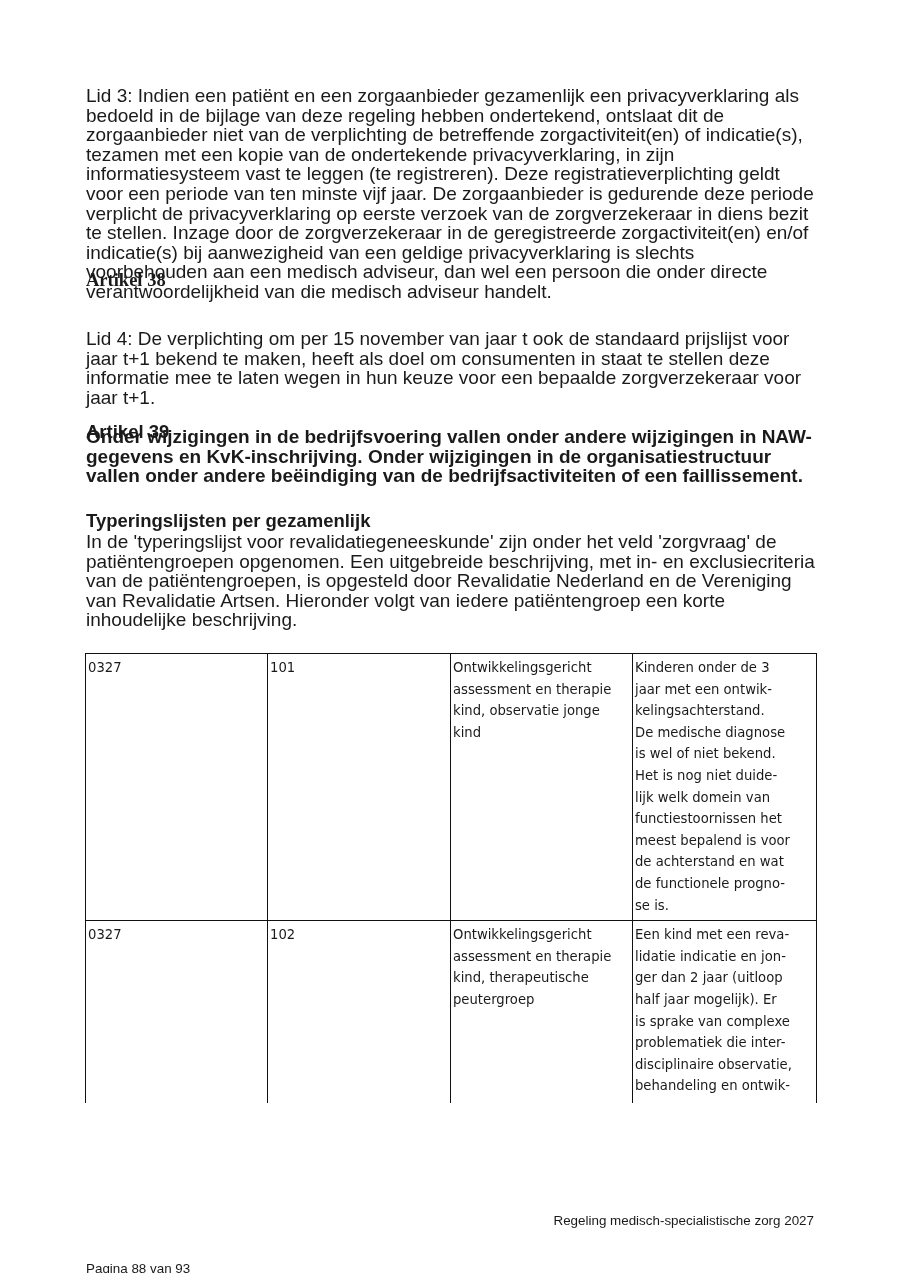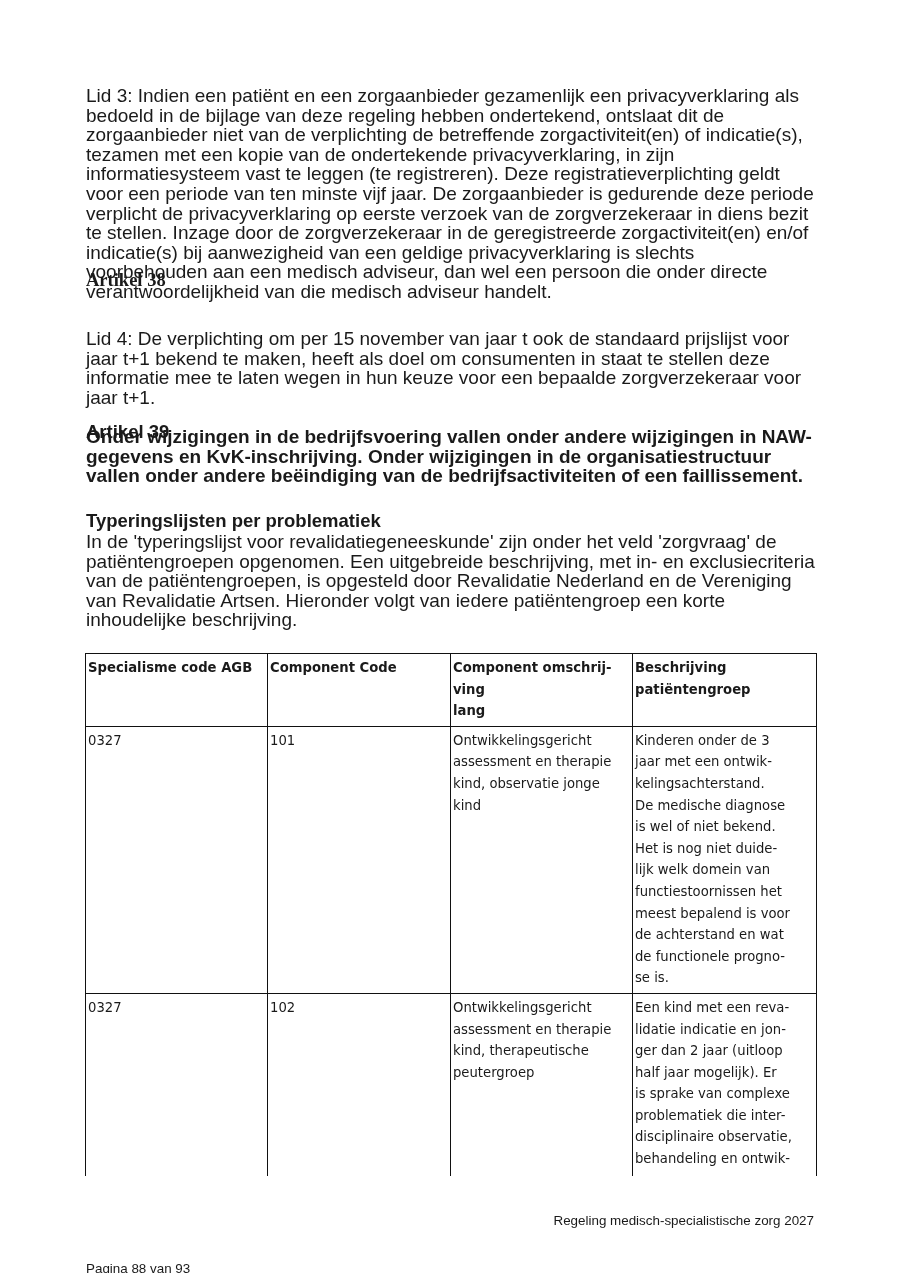--- a/index.html
+++ b/index.html
@@ -34,41 +34,32 @@
 
 <div class="page">
   <p class="para block-lid3">Lid 3: Indien een patiënt en een zorgaanbieder gezamenlijk een privacyverklaring als bedoeld in de bijlage van deze regeling hebben ondertekend, ontslaat dit de zorgaanbieder niet van de verplichting de betreffende zorgactiviteit(en) of indicatie(s), tezamen met een kopie van de ondertekende privacyverklaring, in zijn informatiesysteem vast te leggen (te registreren). Deze registratieverplichting geldt voor een periode van ten minste vijf jaar. De zorgaanbieder is gedurende deze periode verplicht de privacyverklaring op eerste verzoek van de zorgverzekeraar in diens bezit te stellen. Inzage door de zorgverzekeraar in de geregistreerde zorgactiviteit(en) en/of indicatie(s) bij aanwezigheid van een geldige privacyverklaring is slechts voorbehouden aan een medisch adviseur, dan wel een persoon die onder directe verantwoordelijkheid van die medisch adviseur handelt.</p>
 
   <h2 class="h2 art38-title">Artikel 38</h2>
   <p class="para art38-text">Lid 4: De verplichting om per 15 november van jaar t ook de standaard prijslijst voor jaar t+1 bekend te maken, heeft als doel om consumenten in staat te stellen deze informatie mee te laten wegen in hun keuze voor een bepaalde zorgverzekeraar voor jaar t+1.</p>
 
   <h2 class="h2 art39-title">Artikel 39</h2>
   <p class="bold-para art39-text">Onder wijzigingen in de bedrijfsvoering vallen onder andere wijzigingen in NAW-gegevens en KvK-inschrijving. Onder wijzigingen in de organisatiestructuur vallen onder andere beëindiging van de bedrijfsactiviteiten of een faillissement.</p>
 
-  <h2 class="h2 typ-title">Typeringslijsten per problematiek</h2>
+  <h2 class="h2 typ-title">Typeringslijsten per gezamenlijk</h2>
   <p class="para typ-text">In de 'typeringslijst voor revalidatiegeneeskunde' zijn onder het veld 'zorgvraag' de patiëntengroepen opgenomen. Een uitgebreide beschrijving, met in- en exclusiecriteria van de patiëntengroepen, is opgesteld door Revalidatie Nederland en de Vereniging van Revalidatie Artsen. Hieronder volgt van iedere patiëntengroep een korte inhoudelijke beschrijving.</p>
 </div>
 
 <table class="spec">
   <colgroup>
     <col style="width:182px">
       <col style="width:183px">
       <col style="width:182px">
       <col style="width:184px">
   </colgroup>
   <tbody>
-      <tr>
-    <th class="cell-text">Specialisme code AGB</th>
-    <th class="cell-text">Component Code</th>
-    <th class="cell-text">Component omschrij-
-ving
-lang</th>
-    <th class="cell-text">Beschrijving
-patiëntengroep</th>
-  </tr>
   <tr class="r1">
     <td>0327</td>
     <td>101</td>
     <td class="cell-text">Ontwikkelingsgericht
 assessment en therapie
 kind, observatie jonge
 kind</td>
     <td class="cell-text">Kinderen onder de 3
 jaar met een ontwik-
 kelingsachterstand.

